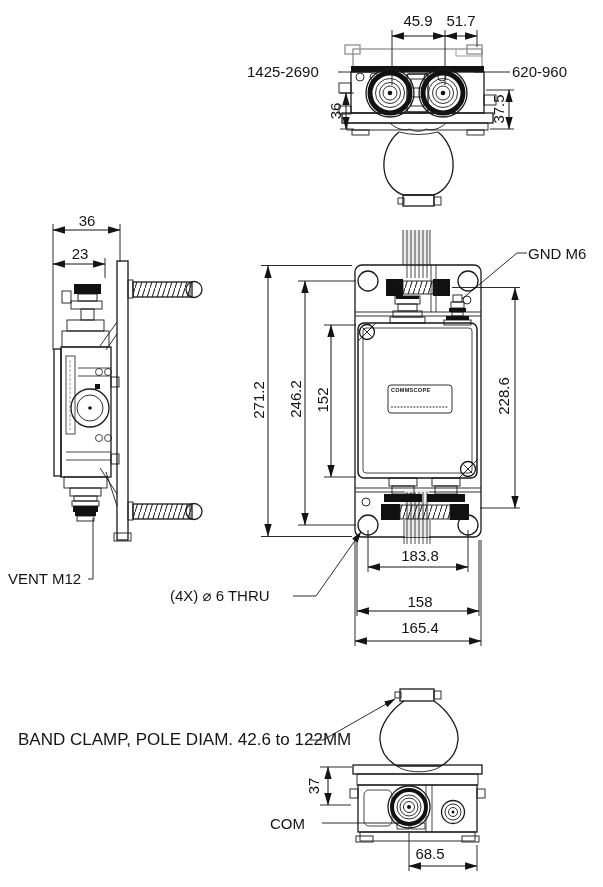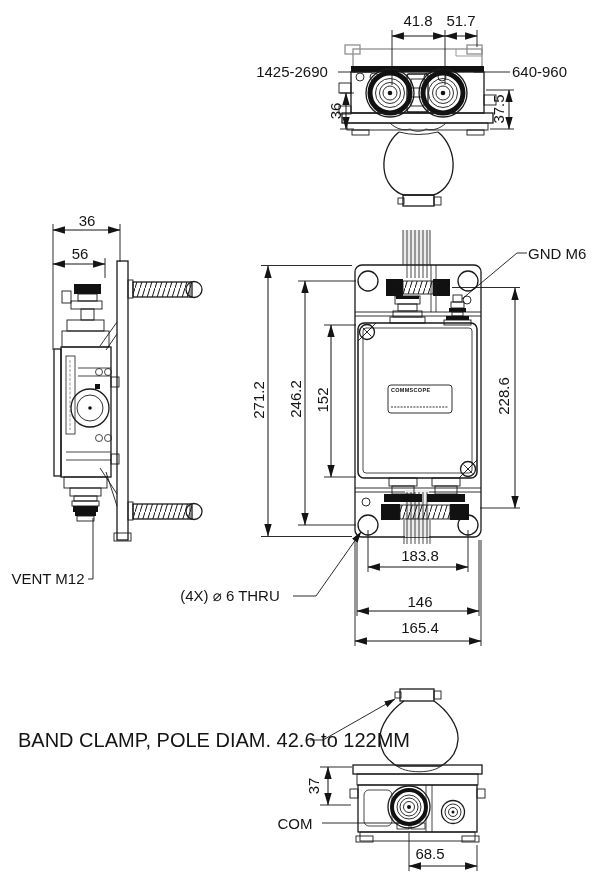--- a/index.html
+++ b/index.html
@@ -1,23 +1,23 @@
 <!DOCTYPE html>
 <html><head>
 <meta charset="utf-8">
 <style>
   html,body{margin:0;padding:0;background:#fff}
   .stage{position:relative;width:603px;height:887px;background:#fff;
          font-family:"Liberation Sans",sans-serif;overflow:hidden}
   .stage svg{position:absolute;left:0;top:0}
   .lbl{position:absolute;font-size:15px;line-height:16px;color:#141414;white-space:nowrap}
   .c{text-align:center}
-  .r{text-align:center}
+  .r{text-align:left}
   .rot{transform:rotate(-90deg);transform-origin:center;text-align:center}
-  .sm{font-size:20px}
+  .sm{font-size:17px}
   .brand{position:absolute;font-size:5.5px;font-weight:bold;letter-spacing:.3px;color:#111}
 </style>
 </head>
 <body>
 
 <div class="stage">
 
 <svg width="603" height="887" viewBox="0 0 603 887">
   <defs>
     <marker id="arr" viewBox="0 0 12 8" refX="11" refY="4" markerWidth="13" markerHeight="9" orient="auto-start-reverse">
@@ -346,39 +346,39 @@
     <line x1="328" y1="767" x2="328" y2="805" marker-start="url(#arr)" marker-end="url(#arr)"></line>
 
     <line x1="322" y1="823" x2="400" y2="823" stroke-width="0.9"></line>
 
     <line x1="409" y1="833" x2="409" y2="871" stroke-width="0.9"></line>
     <line x1="477" y1="845" x2="477" y2="871" stroke-width="0.9"></line>
     <line x1="409" y1="866" x2="477" y2="866" marker-start="url(#arr)" marker-end="url(#arr)"></line>
   </g>
 </svg>
 
-  <div class="lbl c" style="left:388px;top:13px;width:60px">41.8</div>
+  <div class="lbl c" style="left:388px;top:13px;width:60px">45.9</div>
   <div class="lbl c" style="left:431px;top:13px;width:60px">51.7</div>
   <div class="lbl r" style="left:247px;top:64px;width:90px">1425-2690</div>
-  <div class="lbl" style="left:512px;top:64px">640-960</div>
+  <div class="lbl" style="left:512px;top:64px">620-960</div>
   <div class="lbl rot" style="left:306px;top:103px;width:60px">36</div>
   <div class="lbl rot" style="left:469px;top:101px;width:60px">37.5</div>
 
   <div class="lbl c" style="left:57px;top:213px;width:60px">36</div>
-  <div class="lbl c" style="left:50px;top:246px;width:60px">56</div>
+  <div class="lbl c" style="left:50px;top:246px;width:60px">23</div>
   <div class="lbl r" style="left:8px;top:571px;width:80px">VENT M12</div>
 
   <div class="lbl rot" style="left:229px;top:392px;width:60px">271.2</div>
   <div class="lbl rot" style="left:266px;top:391px;width:60px">246.2</div>
   <div class="lbl rot" style="left:293px;top:392px;width:60px">152</div>
   <div class="lbl rot" style="left:474px;top:388px;width:60px">228.6</div>
   <div class="lbl" style="left:528px;top:246px">GND M6</div>
   <div class="lbl r" style="left:170px;top:588px;width:120px">(4X) ⌀ 6 THRU</div>
   <div class="lbl c" style="left:390px;top:548px;width:60px">183.8</div>
-  <div class="lbl c" style="left:390px;top:594px;width:60px">146</div>
+  <div class="lbl c" style="left:390px;top:594px;width:60px">158</div>
   <div class="lbl c" style="left:390px;top:620px;width:60px">165.4</div>
   <div class="brand" style="left:391px;top:387px">COMMSCOPE</div>
 
   <div class="lbl r sm" style="left:18px;top:732px;width:290px">BAND CLAMP, POLE DIAM. 42.6 to 122MM</div>
   <div class="lbl rot" style="left:284px;top:778px;width:60px">37</div>
   <div class="lbl r" style="left:270px;top:816px;width:50px">COM</div>
   <div class="lbl c" style="left:400px;top:846px;width:60px">68.5</div>
 
 </div>
 

